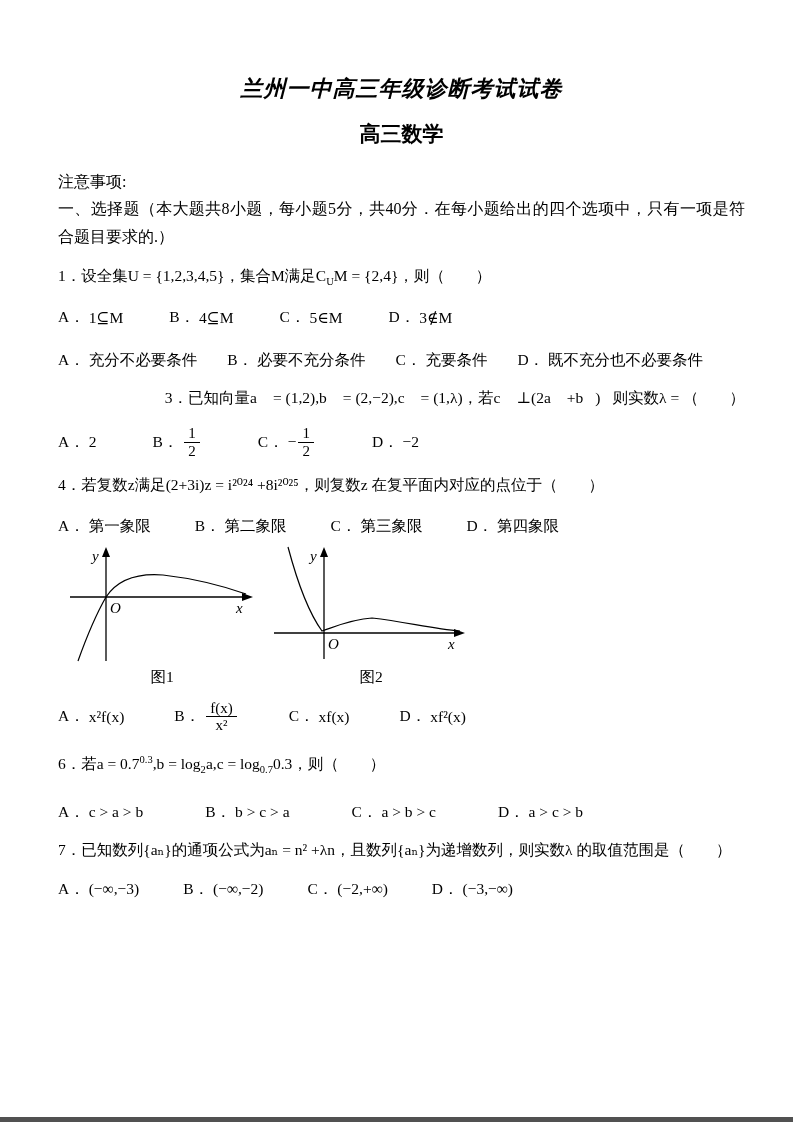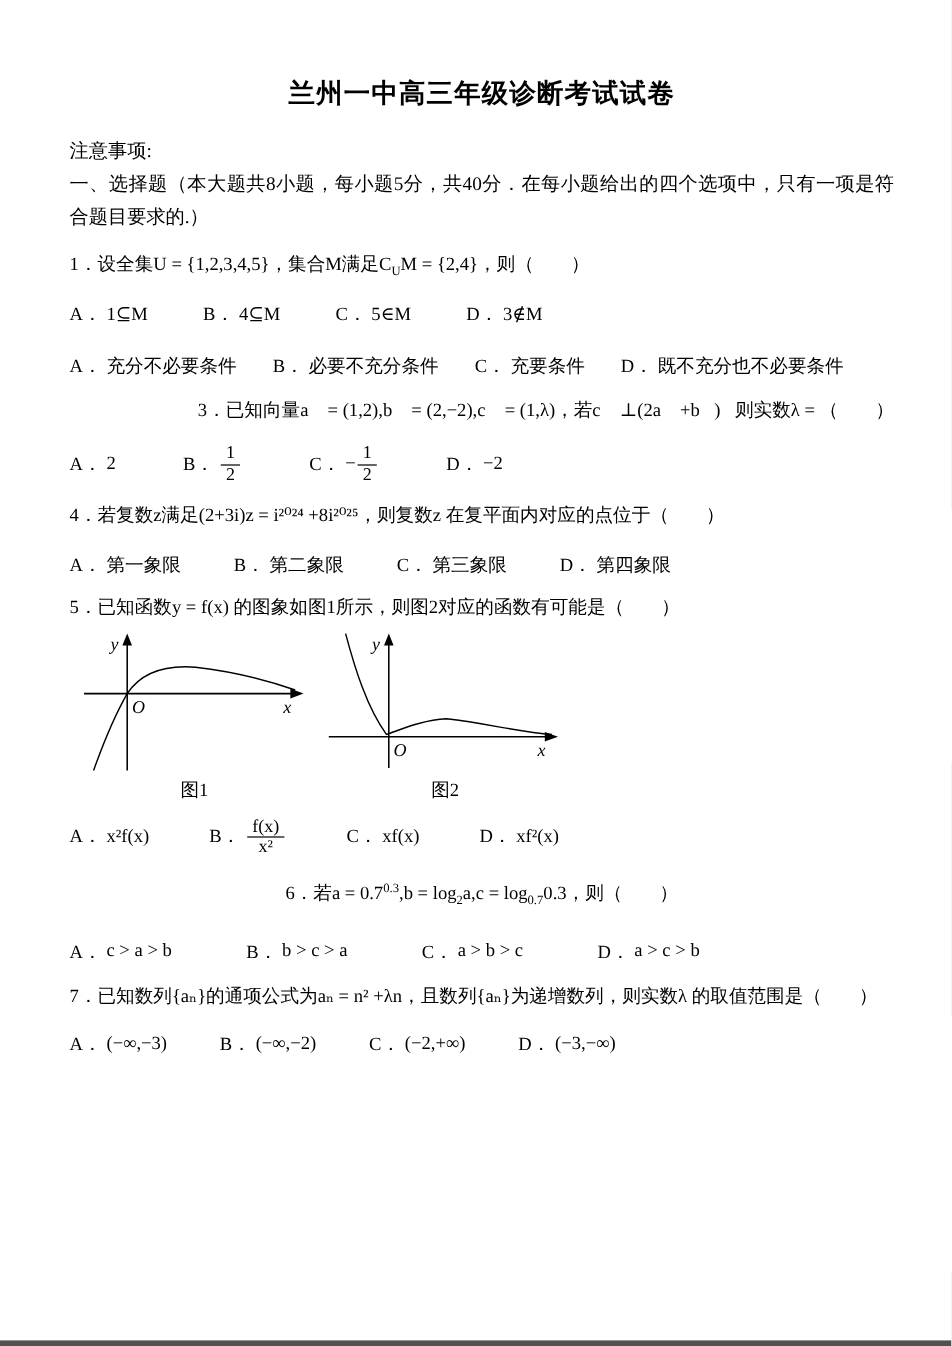--- a/index.html
+++ b/index.html
@@ -1,19 +1,19 @@
 <!DOCTYPE html>
 <html><head>
 <meta charset="utf-8">
 <style>
   html,body{margin:0;padding:0;background:#e8e8e8;}
   .page{width:793px;height:1122px;background:#ffffff;position:relative;overflow:hidden;
         font-family:"Liberation Serif","DejaVu Serif",serif;color:#000;margin:0 auto;}
   .content{padding:58px 48px 0 58px;}
-  .title{text-align:center;font-size:22px;font-weight:bold;letter-spacing:1px;margin:5px;}
+  .title{text-align:center;font-size:22px;font-weight:bold;letter-spacing:1px;margin:16px;font-style:italic;}
   .subtitle{text-align:center;font-size:21px;font-weight:bold;margin:16px 0 0 0;}
   .notice-head{font-weight:normal;font-size:16px;margin:20px 0 0 0;line-height:27px;}
   .notice{font-weight:bold;font-size:16px;line-height:27.5px;margin:0;text-align:justify;}
   .section-title{font-weight:bold;font-size:16px;line-height:27px;margin:2px 0 0 0;}
   .section-desc{font-weight:normal;font-size:16px;line-height:28px;margin:0;text-align:justify;}
   .stem{font-size:15.5px;line-height:23px;margin:13px 0 0 0;}
   .opts{display:flex;align-items:center;font-size:15.5px;margin:14px 0 0 0;}
   .opts .opt{display:inline-flex;align-items:center;white-space:nowrap;}
   .g46{gap:46px;} .g30{gap:30px;} .g56{gap:56px;} .g44{gap:44px;} .g50{gap:50px;} .g62{gap:62px;}
   .opt-label{margin-right:4px;}
@@ -30,20 +30,21 @@
   svg text{font-family:"Liberation Serif","DejaVu Serif",serif;font-style:italic;font-size:15px;fill:#000;}
   .bottom-bar{position:absolute;left:0;bottom:0;width:100%;height:5px;}
 </style>
 </head>
 <body>
 
 <div class="page">
   <div class="content">
 
     <p class="title">兰州一中高三年级诊断考试试卷</p>
+    <p class="subtitle">高三数学</p>
 
     <p class="notice-head">注意事项:</p>
 
     <p class="section-desc">一、选择题（本大题共8小题，每小题5分，共40分．在每小题给出的四个选项中，只有一项是符合题目要求的.）</p>
 
     <p class="stem"><span>1．设全集U = {1,2,3,4,5}，集合M满足C</span><sub>U</sub><span>M = {2,4}，则（　　）</span></p>
     <div class="opts g46">
       <span class="opt">
           <span class="opt-label">A．</span>
           <span>1⊆M</span>
@@ -121,21 +122,20 @@
       <span class="opt">
           <span class="opt-label">C．</span>
           <span>第三象限</span>
         </span>
       <span class="opt">
           <span class="opt-label">D．</span>
           <span>第四象限</span>
         </span>
     </div>
 
-    <p class="stem" style="margin-top:13px;"><span>5．已知函数y = f(x) 的图象如图1所示，则图2对应的函数有可能是（　　）</span></p>
 
     <div class="figs">
       <div class="figwrap">
         <svg width="188" height="118" viewBox="0 0 188 118">
           <line class="ax" x1="38" y1="10" x2="38" y2="116"></line>
           <polygon points="34,12 38,2 42,12" fill="#000"></polygon>
           <line class="ax" x1="2" y1="52" x2="176" y2="52"></line>
           <polygon points="174,48 185,52 174,56" fill="#000"></polygon>
           <path class="cv" d="M 10 116 C 20 88, 30 66, 38 52 C 50 34, 70 28, 95 30 C 130 34, 158 42, 178 49"></path>
           <text x="24" y="16">y</text>
@@ -174,21 +174,21 @@
       <span class="opt">
           <span class="opt-label">C．</span>
           <span>xf(x)</span>
         </span>
       <span class="opt">
           <span class="opt-label">D．</span>
           <span>xf²(x)</span>
         </span>
     </div>
 
-    <p class="stem" style="margin-top:14px;text-align:center;"><span>6．若a = 0.7</span><sup>0.3</sup><span>,b = log</span><sub>2</sub><span>a,c = log</span><sub>0.7</sub><span>0.3，则（　　）</span></p>
+    <p class="stem" style="margin-top:14px;"><span>6．若a = 0.7</span><sup>0.3</sup><span>,b = log</span><sub>2</sub><span>a,c = log</span><sub>0.7</sub><span>0.3，则（　　）</span></p>
     <div class="opts g62" style="margin-top:20px;">
       <span class="opt">
           <span class="opt-label">A．</span>
           <span>c &gt; a &gt; b</span>
         </span>
       <span class="opt">
           <span class="opt-label">B．</span>
           <span>b &gt; c &gt; a</span>
         </span>
       <span class="opt">

